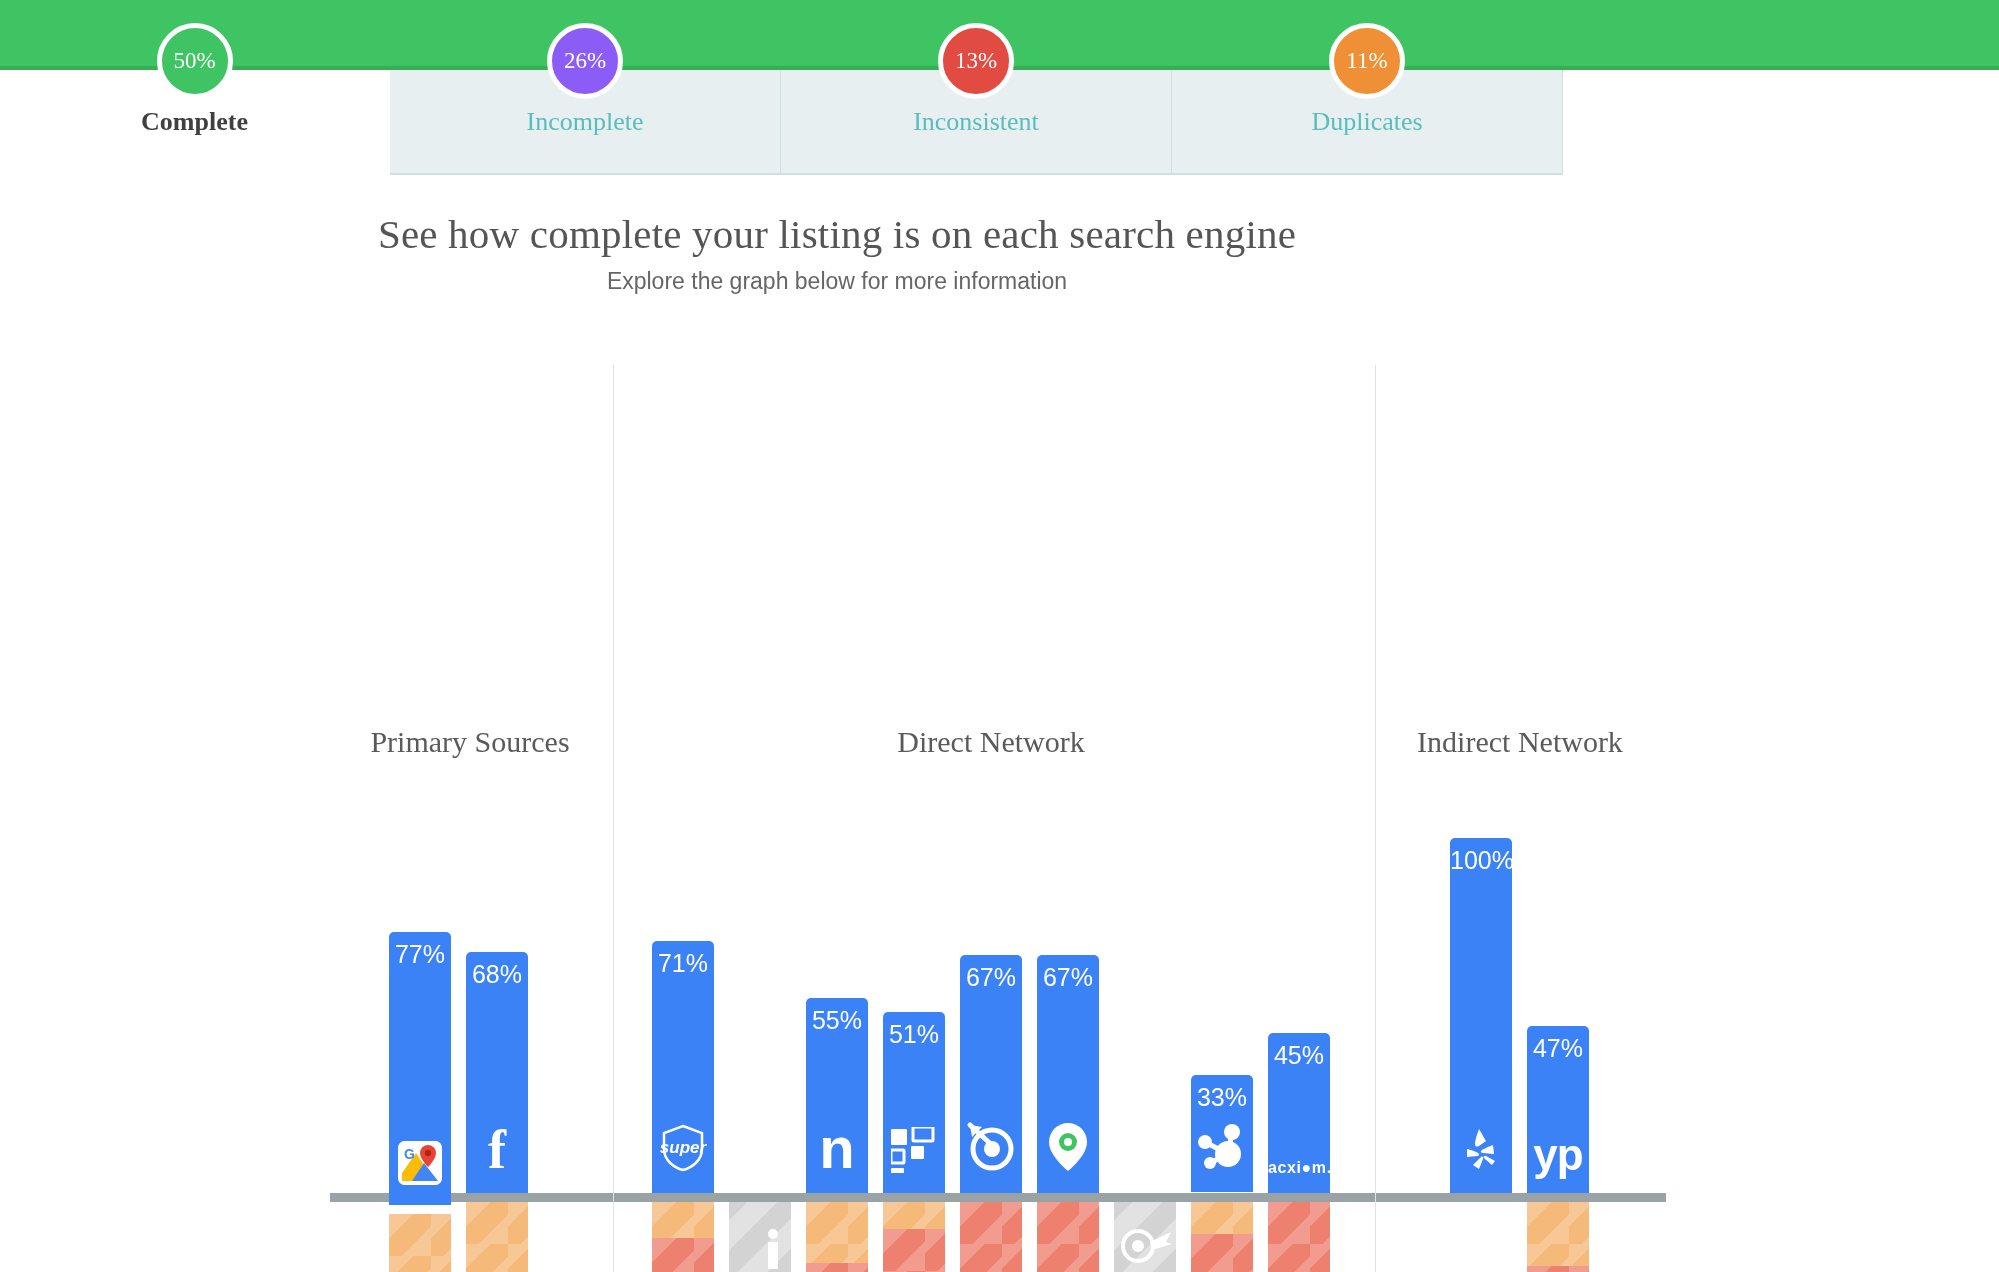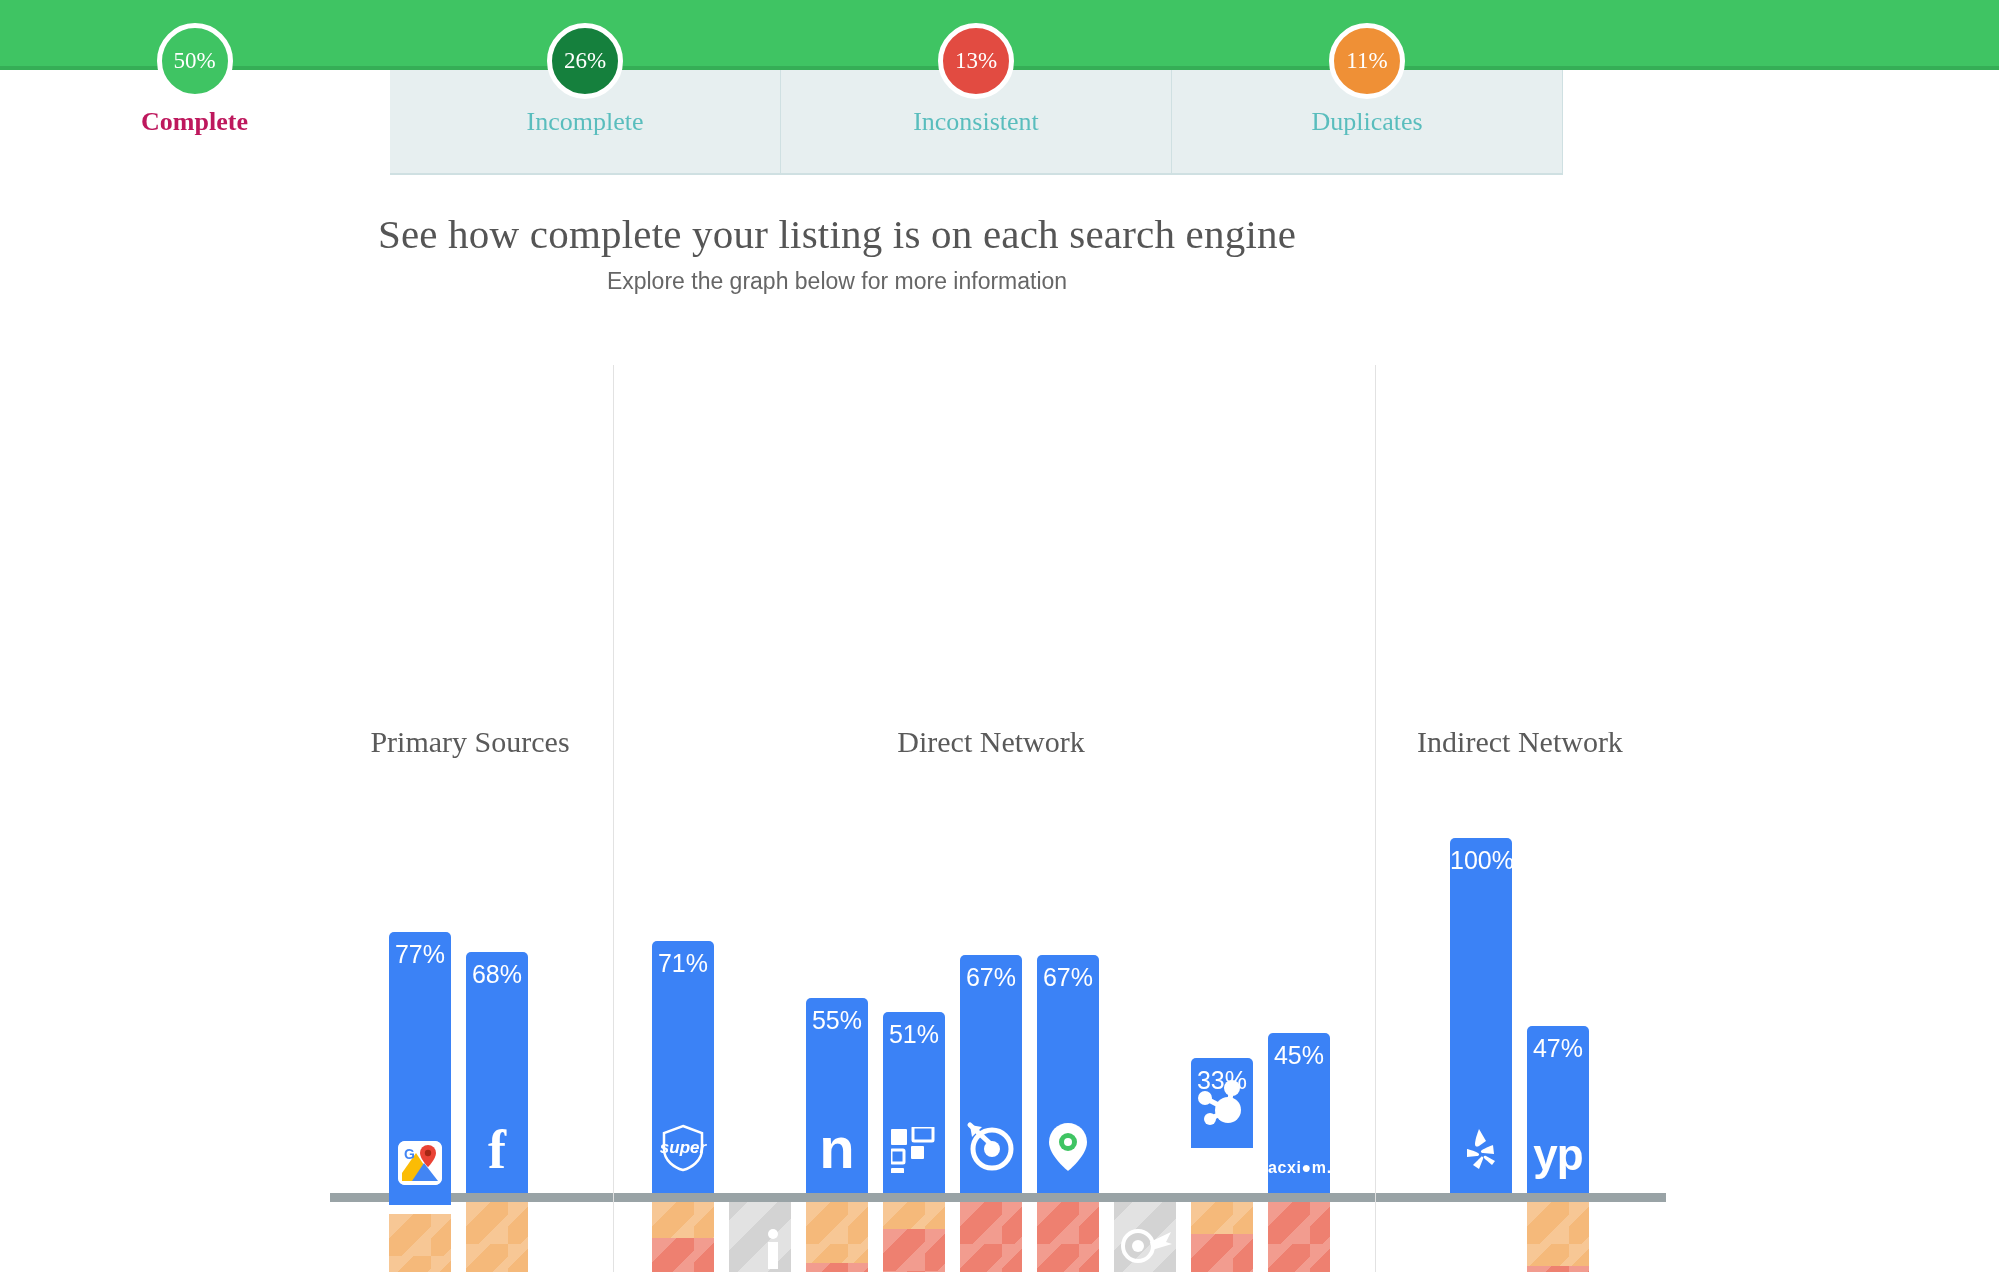--- a/index.html
+++ b/index.html
@@ -45,21 +45,21 @@
     border-bottom: 2px solid #ffffff;
   }
   .tab:first-child { border-left: none; }
   .tab-label {
     font-size: 26px;
     color: #59bdbd;
     padding-bottom: 36px;
     white-space: nowrap;
   }
   .tab.active .tab-label {
-    color: #be185d;
+    color: #404040;
     font-weight: bold;
   }
   .badge {
     position: absolute;
     top: -47px;
     left: 50%;
     transform: translateX(-50%);
     width: 76px; height: 76px;
     border-radius: 50%;
     border: 5px solid #ffffff;
@@ -191,21 +191,21 @@
 <body>
 
 <div class="tabbar">
   <div class="tabbar-green"></div>
   <div class="tabs" id="tabs">
       <div class="tab active" style="width: 390px; margin-left: 0px;">
         <div class="badge" style="background: rgb(63, 196, 99);">50%</div>
         <div class="tab-label">Complete</div>
       </div>
       <div class="tab" style="width: 391px;">
-        <div class="badge" style="background: #15803d;">26%</div>
+        <div class="badge" style="background: #8b5cf6;">26%</div>
         <div class="tab-label">Incomplete</div>
       </div>
       <div class="tab" style="width: 391px;">
         <div class="badge" style="background: rgb(226, 75, 65);">13%</div>
         <div class="tab-label">Inconsistent</div>
       </div>
       <div class="tab" style="width: 391px;">
         <div class="badge" style="background: rgb(239, 144, 54);">11%</div>
         <div class="tab-label">Duplicates</div>
       </div>
@@ -334,21 +334,21 @@
       <div class="bar-col" style="left: 1114px; width: 62px; top: 0px; height: 917px;">
         <div class="bar-full-grey" style="top: 847px; height: 343px;">
           <div class="logo"><span><svg width="58" height="48" viewBox="0 0 58 48">
                 <circle cx="22" cy="26" r="15" fill="none" stroke="#fff" stroke-width="4"></circle>
                 <circle cx="22" cy="26" r="6" fill="#fff"></circle>
                 <path d="M34 22 L55 12 L50 22 L56 24 L36 30 Z" fill="#fff"></path>
               </svg></span></div>
         </div>
       </div>
       <div class="bar-col" style="left: 1191px; width: 62px; top: 0px; height: 917px;">
-        <div class="bar-up" style="height: 90px; top: 703px; bottom: auto;">
+        <div class="bar-up" style="height: 117px; top: 720px; bottom: auto;">
           <div class="pct">33%</div>
           <div class="logo"><span><svg width="56" height="52" viewBox="0 0 56 52">
                 <circle cx="34" cy="34" r="13" fill="#fff"></circle>
                 <circle cx="38" cy="12" r="8" fill="#fff"></circle>
                 <circle cx="11" cy="22" r="7" fill="#fff"></circle>
                 <circle cx="16" cy="43" r="6" fill="#fff"></circle>
                 <path d="M34 34 L38 12 M34 34 L11 22 M34 34 L16 43" stroke="#fff" stroke-width="5"></path>
               </svg></span></div>
         </div>
         <div class="bar-down" style="top: 847px;">

